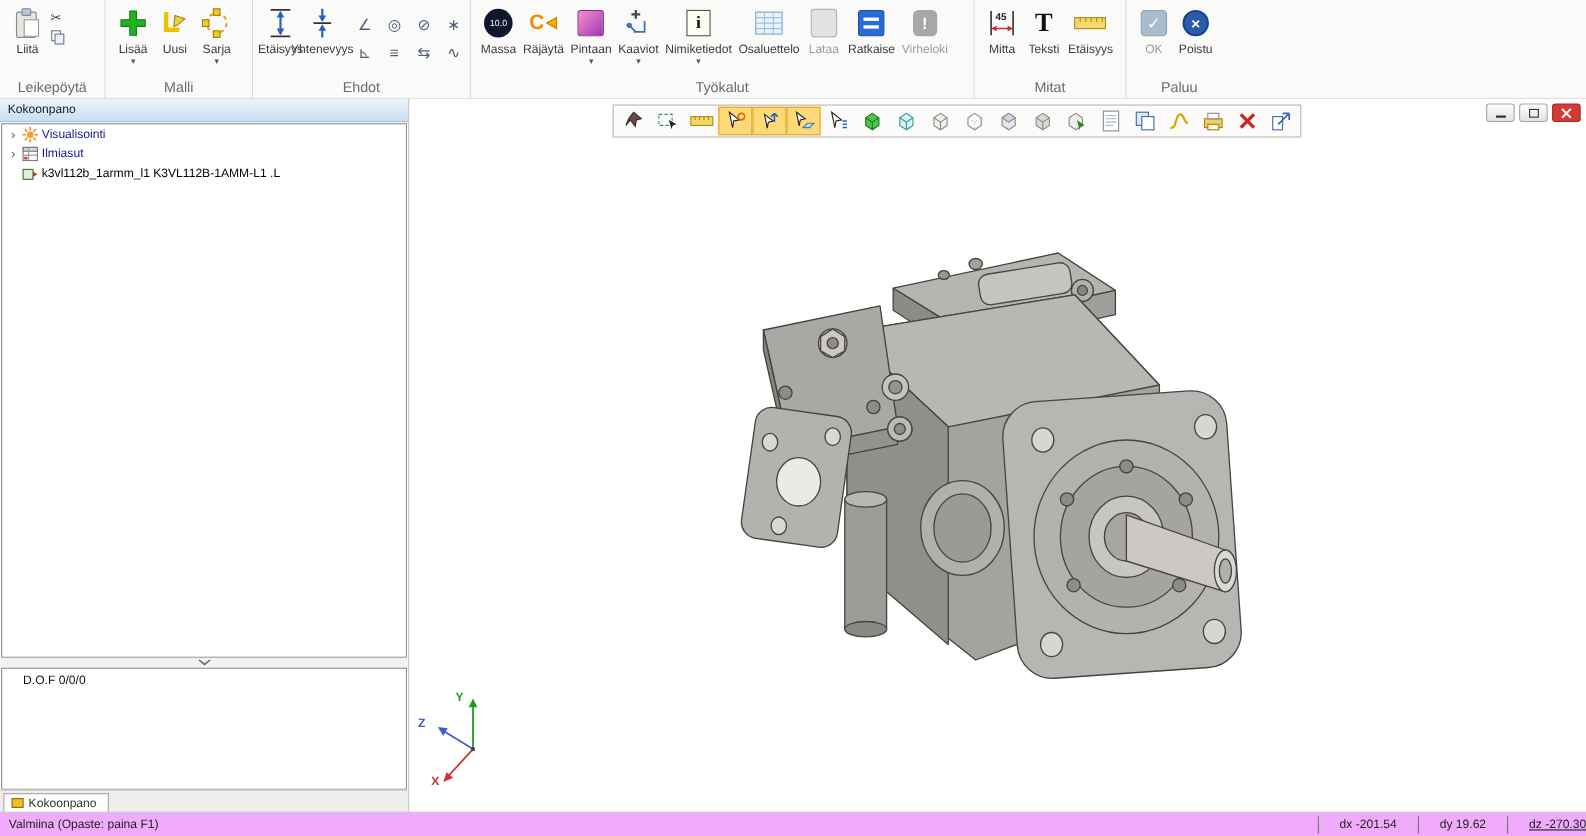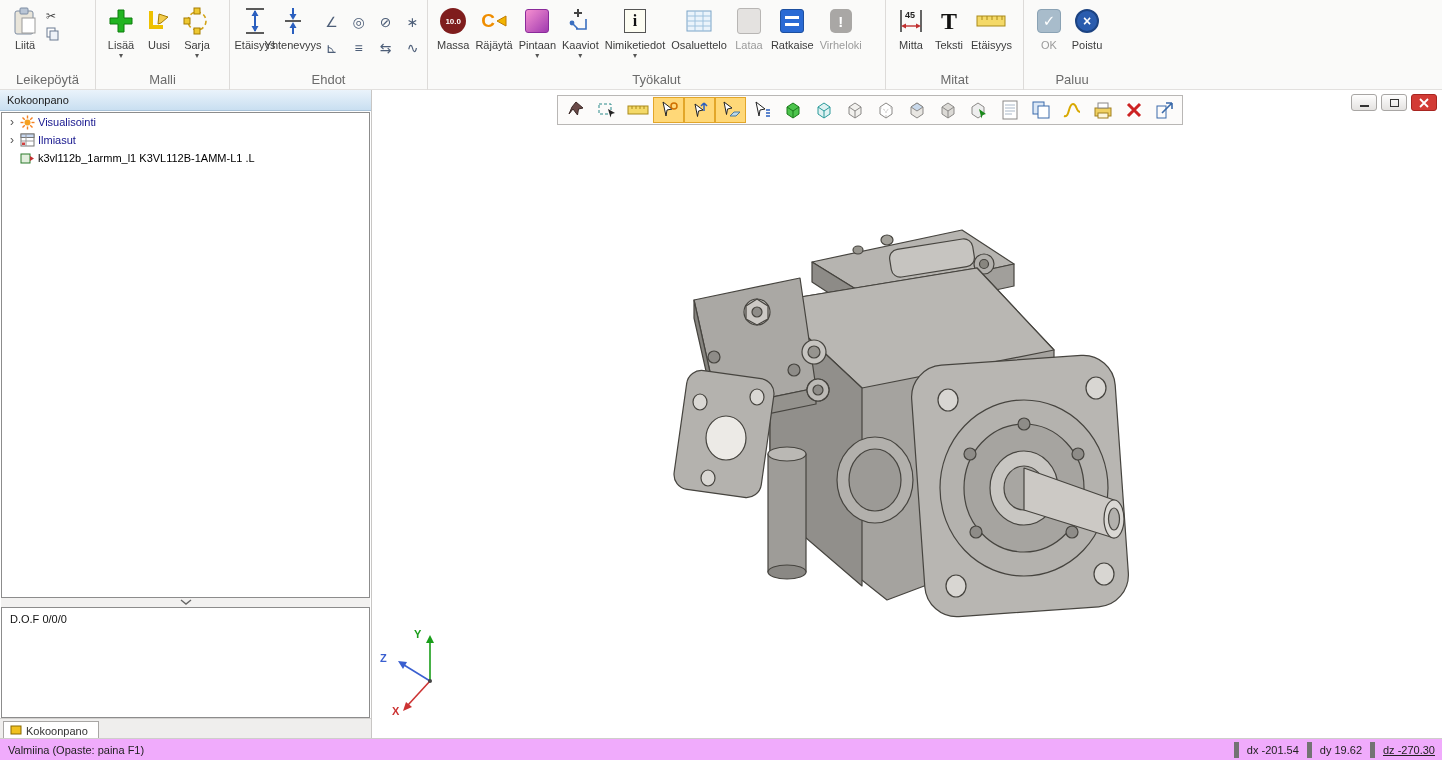--- a/index.html
+++ b/index.html
@@ -20,22 +20,22 @@
           min-width:38px; cursor:default; }
   .ricon { height:32px; display:flex; align-items:center; justify-content:center; }
   .rlbl { margin-top:2px; line-height:12px; color:#3c3c3c; white-space:nowrap; }
   .rlbl.dis { color:#9b9b9b; }
   .dd { font-size:8px; color:#555; line-height:8px; margin-top:1px; }
   .smallcol { display:flex; flex-direction:column; gap:4px; padding-top:4px; margin-left:2px; }
   .cgrid { display:grid; grid-template-columns:repeat(4,27px); grid-template-rows:26px 26px;
            margin:4px 0 0 6px; }
   .citem { display:flex; align-items:center; justify-content:center; font-size:14px; color:#4d5e78; }
 
-  .massa-circ { width:26px;height:26px;border-radius:50%;background:#7f1d1d;color:#fff;
-                display:flex;align-items:center;justify-content:center;font-size:8px;font-weight:bold; }
+  .massa-circ { width:26px;height:26px;border-radius:50%;background:#0f172a;color:#fff;
+                display:flex;align-items:center;justify-content:center;font-size:8px;font-weight:normal; }
   .pintaan-sq { width:24px;height:24px;background:linear-gradient(135deg,#f58fd0,#a03ab0);
                 border:1px solid #8a2a9a;border-radius:3px; }
   .info-box { width:22px;height:24px;border:1px solid #555;background:#fdfdf2;
               font-family:"Liberation Serif",serif;font-weight:bold;font-size:16px;
               display:flex;align-items:center;justify-content:center;color:#111; }
   .lataa-sq { width:24px;height:26px;background:#e4e2e0;border:1px solid #b8b6b4;border-radius:3px; }
   .ratkaise-sq { width:24px;height:24px;background:#2a6ad4;border:1px solid #1c4fa0;border-radius:3px;
                  display:flex;flex-direction:column;gap:4px;align-items:center;justify-content:center; }
   .ratkaise-sq i { display:block;width:14px;height:3px;background:#fff; }
   .virhe-sq { width:22px;height:24px;background:#a9a7a5;border-radius:5px;color:#fff;font-weight:bold;
@@ -55,21 +55,21 @@
               background:#fff; border:1px solid #8c8c8c; overflow:hidden; }
   .trow { display:flex; align-items:center; height:18px; font-size:11px; cursor:default; }
   .texp { width:12px; text-align:center; color:#555; font-size:12px; margin-left:4px; }
   .tnoexp { width:12px; margin-left:4px; }
   .ticon { width:18px; display:flex; justify-content:center; }
   .tlabel { margin-left:2px; color:#000; white-space:nowrap; }
   .tlabel.navy { color:#16168e; }
   .splitter { position:absolute; left:1px; top:598px; width:369px; height:9px; background:#f2f1f0;
               display:flex; justify-content:center; align-items:center; }
   .dof-box { position:absolute; left:1px; top:607px; width:369px; height:111px;
-             background:#fff; border:1px solid #8c8c8c; padding:5px 8px; color:#111; }
+             background:#fff; border:1px solid #8c8c8c; padding:5px 19px; color:#111; }
   .tabbar { position:absolute; left:0; top:718px; width:371px; height:22px; background:#efeeed;
             border-top:1px solid #d4d2d0; display:flex; align-items:flex-end; padding-left:3px; }
   .tab { height:19px; background:#fff; border:1px solid #a8a6a4; border-bottom:none;
          display:flex; align-items:center; gap:4px; padding:0 10px 0 6px; font-size:11px; }
 
   
   .viewport { position:absolute; left:371px; top:90px; width:1071px; height:648px;
               background:#fff; border-left:1px solid #c8c6c4; }
   .vtoolbar { position:absolute; left:185px; top:5px; height:30px; background:#fcfbfa;
               border:1px solid #b9b7b5; display:flex; align-items:center; padding:0 2px; }
@@ -80,22 +80,22 @@
           background:linear-gradient(#fefefe,#e4e2e0); display:flex; align-items:center; justify-content:center; }
   .wbtn.close { background:#d23b35; border-color:#a82520; }
   .minbar { width:9px; height:2px; background:#333; margin-top:6px; }
   .maxbox { width:9px; height:8px; border:1px solid #333; }
   .axis-lbl { position:absolute; font-size:11px; font-weight:bold; }
 
   
   .statusbar { position:absolute; left:0; top:738px; width:1442px; height:22px;
                background:#f0abfc; border-top:1px solid #cfcdcb; display:flex; align-items:center; }
   .sb-msg { padding-left:8px; color:#222; flex:1; }
-  .sb-cell { border-left:5px solid #737373; height:16px; display:flex; align-items:center;
-             padding:0 8px; color:#222; white-space:nowrap; overflow:hidden; }
+  .sb-cell { border-left:1px solid #737373; height:16px; display:flex; align-items:center;
+             padding:0 19px; color:#222; white-space:nowrap; overflow:hidden; }
   .sb-dz { width:72px;text-decoration:underline; }
 </style>
 </head>
 <body>
 
 <div class="ribbon">
 
   <div class="rgroup" style="left:0;width:96px;">
     <div class="rrow">
       <div class="rbtn">

